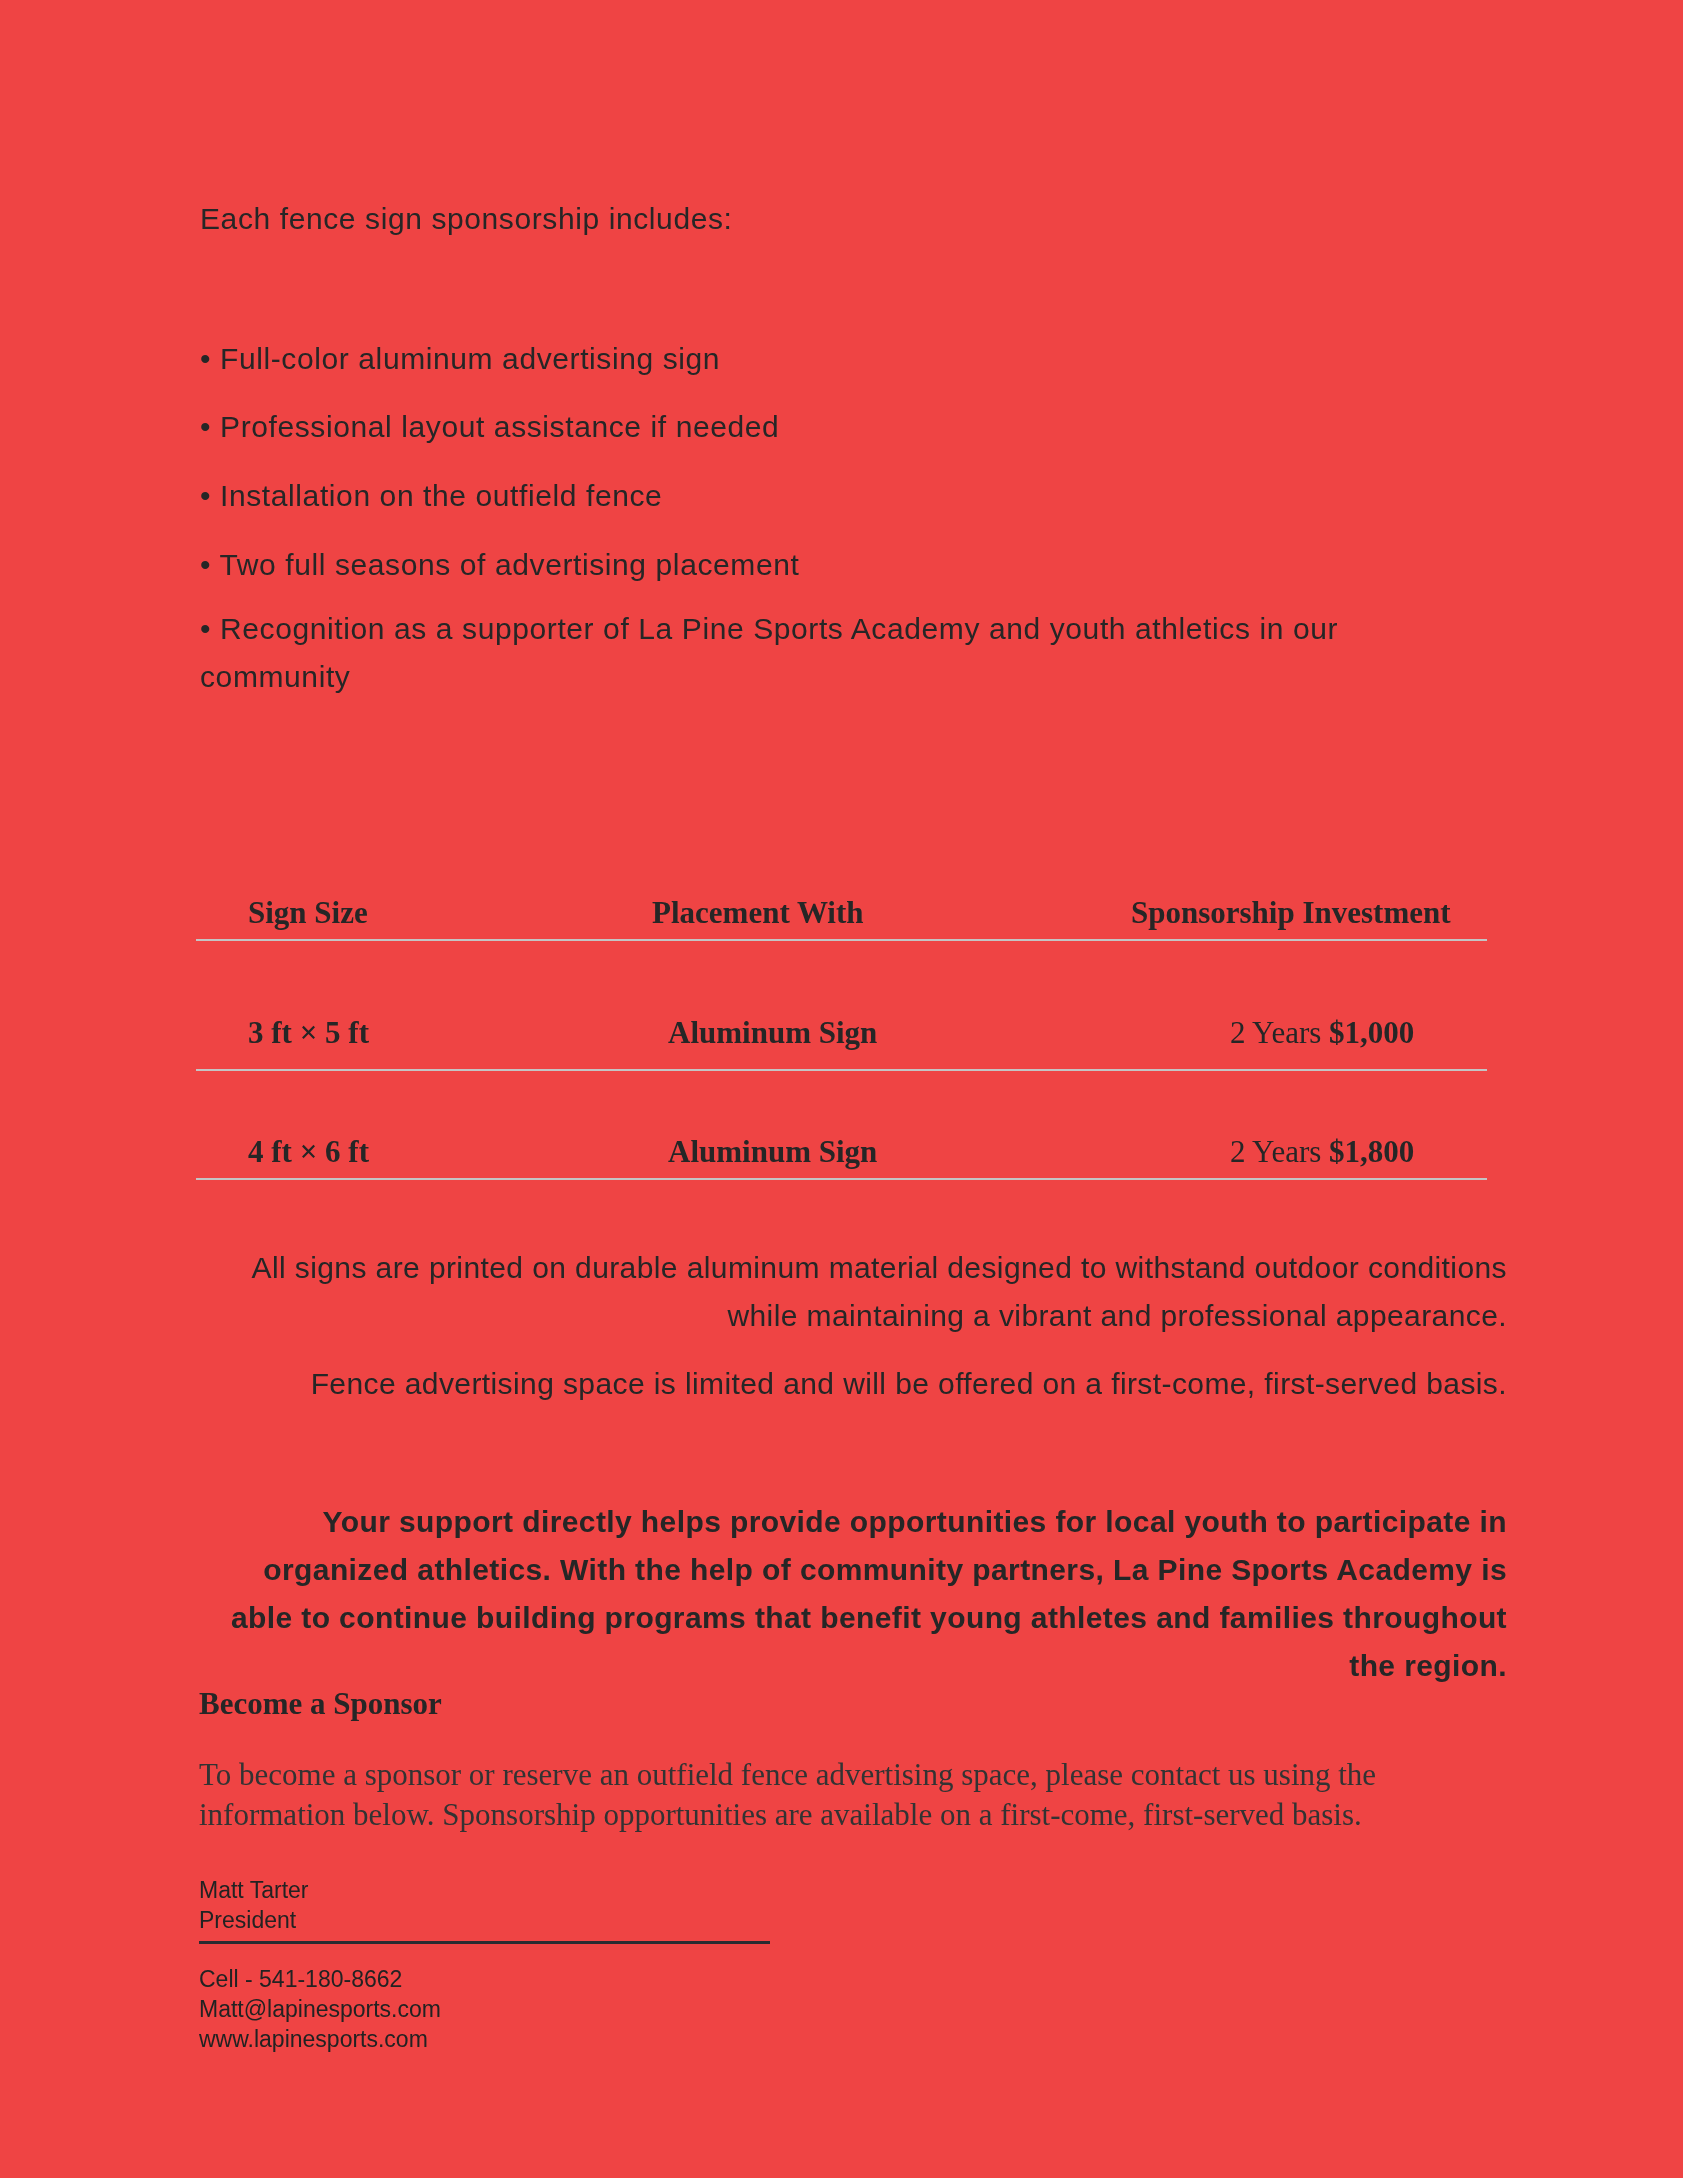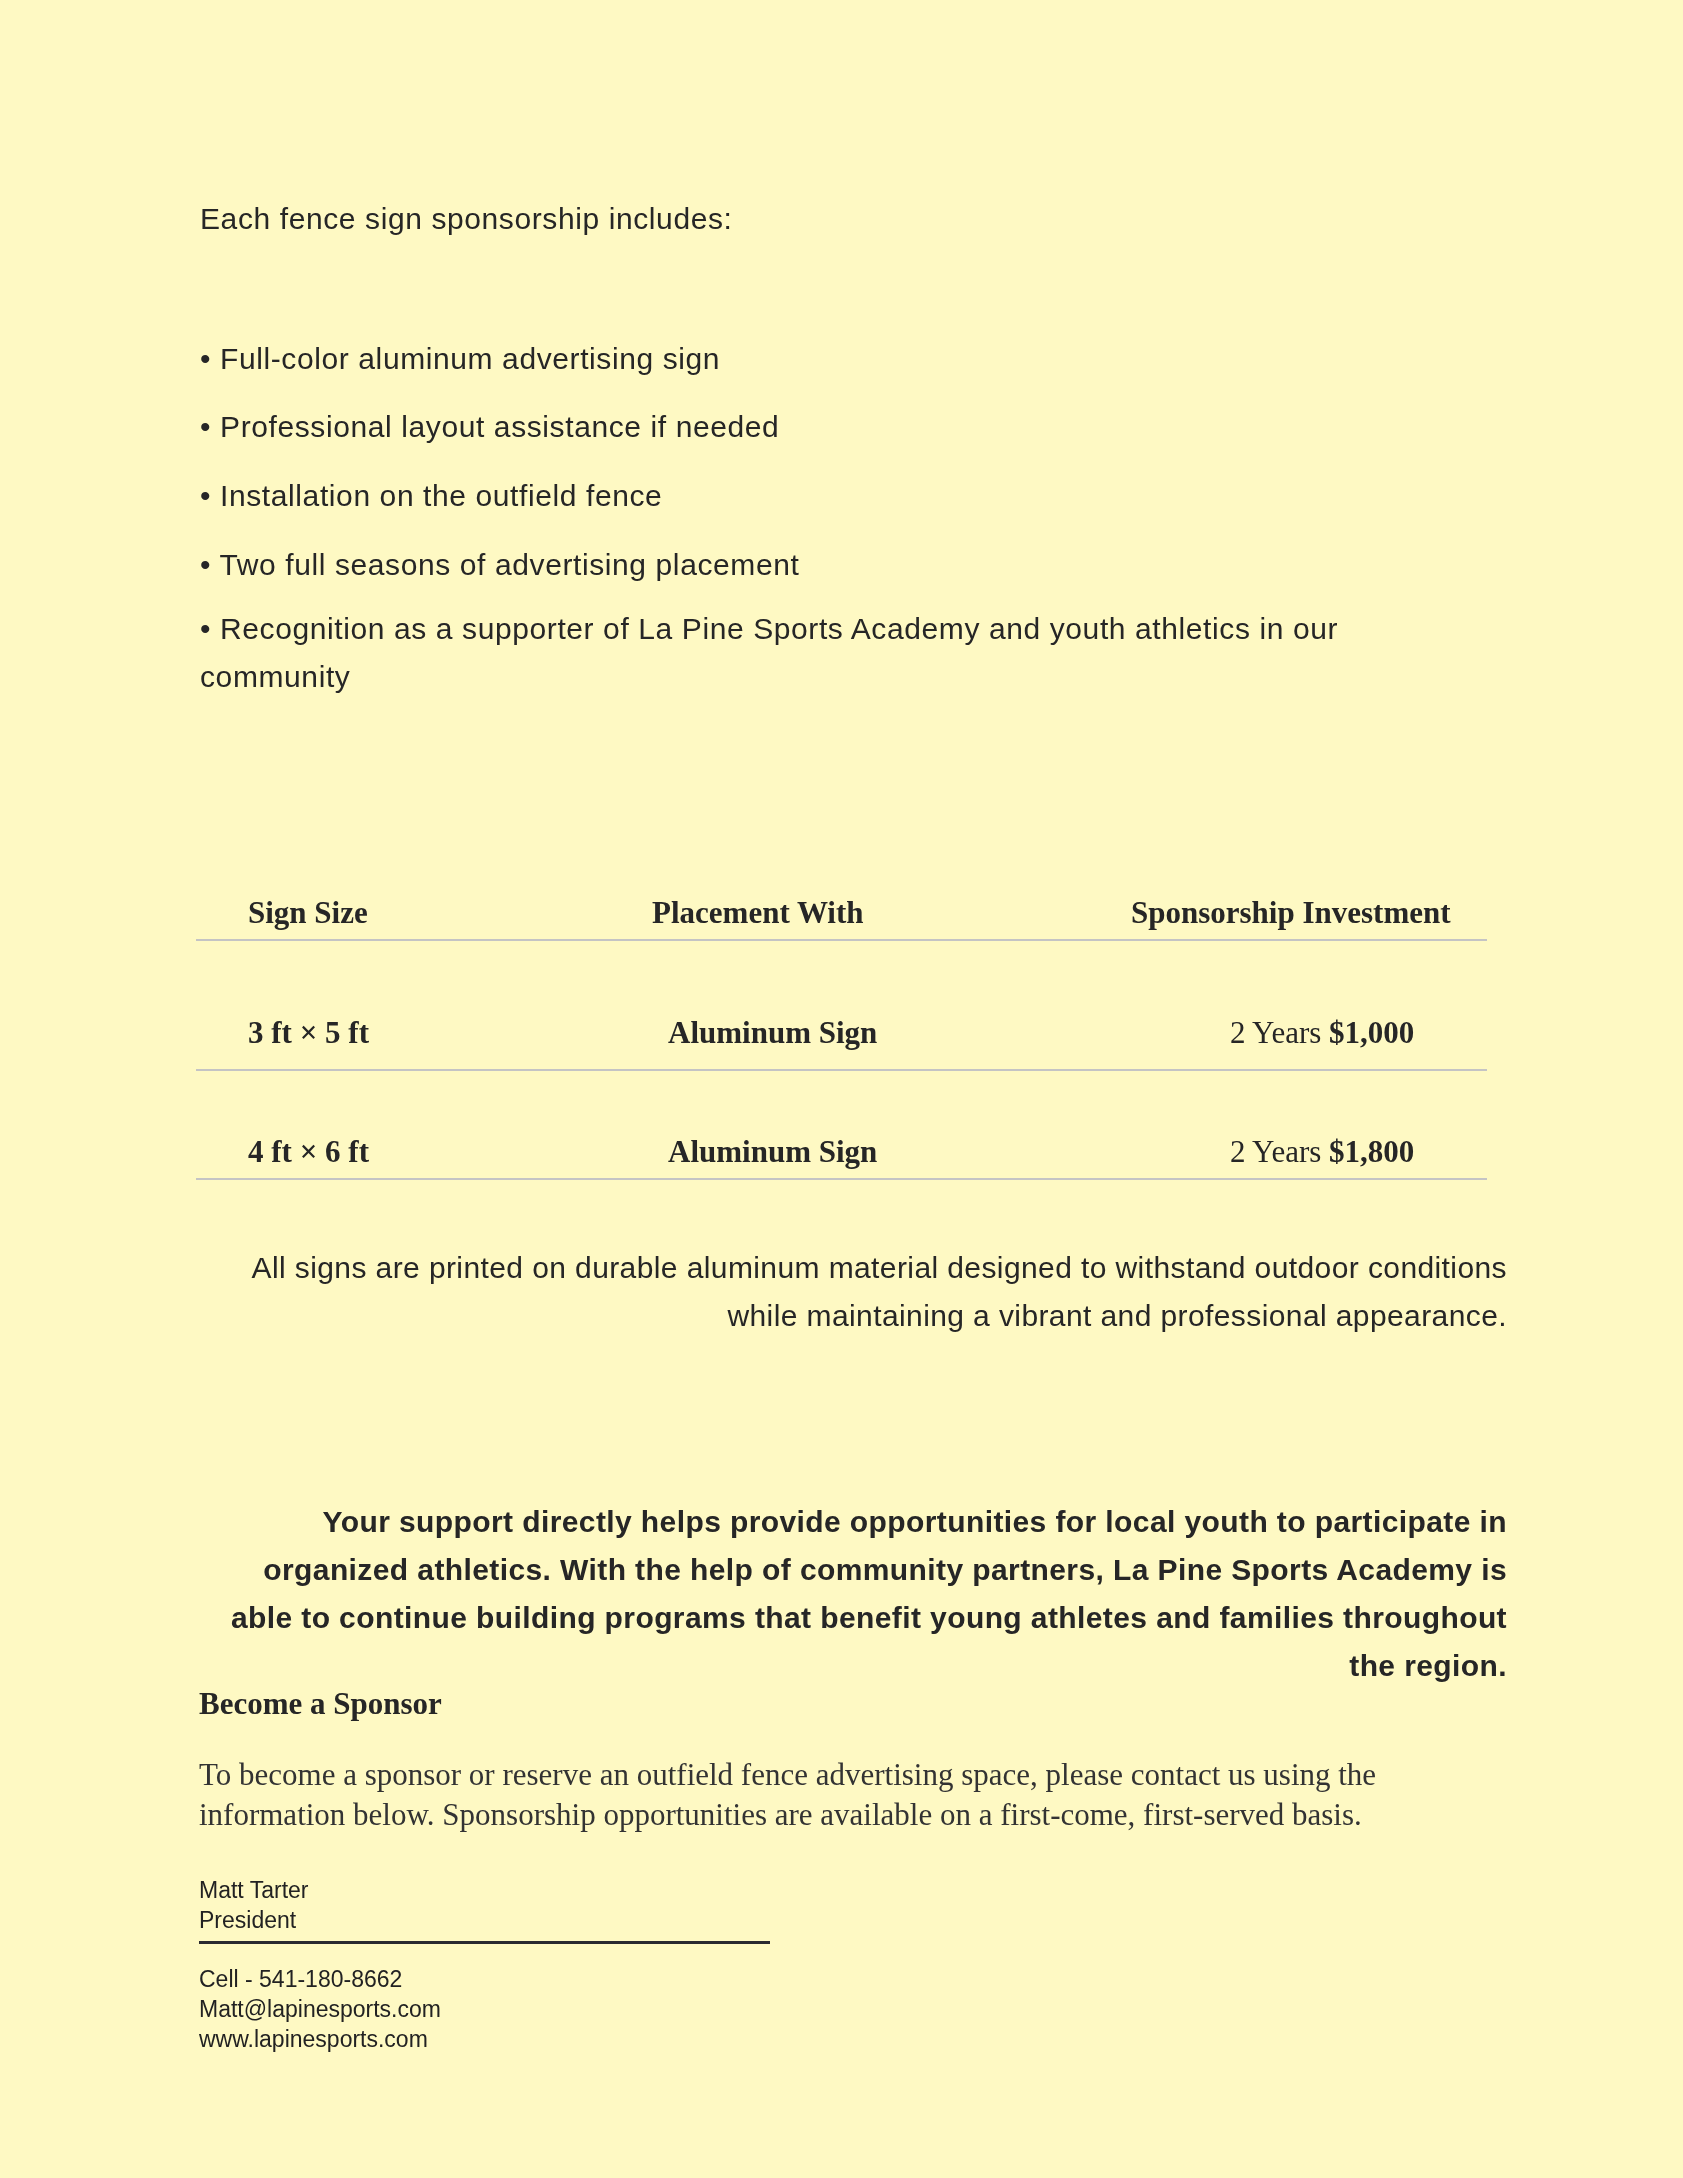--- a/index.html
+++ b/index.html
@@ -1,17 +1,17 @@
 <!DOCTYPE html>
 <html><head>
 <meta charset="utf-8">
 <style>
   html, body { margin: 0; padding: 0; background: #ffffff; }
   body { width: 1683px; height: 2178px; position: relative; overflow: hidden; color: #222222; }
-  .page { position: absolute; left: 0; top: 0; width: 1683px; height: 2178px; background: #fef9c3; }
+  .page { position: absolute; left: 0; top: 0; width: 1683px; height: 2178px; background: #ef4444; }
   .sans { font-family: "Liberation Sans", "DejaVu Sans", sans-serif; }
   .serif { font-family: "Liberation Serif", "DejaVu Serif", serif; }
   .abs { position: absolute; white-space: nowrap; }
   .body-text { font-size: 30px; letter-spacing: 0.6px; color: #262626; }
   .intro { left: 200px; top: 202px; }
   .bullet { left: 200px; }
   .bullet-wrap { left: 200px; width: 1287px; white-space: normal; line-height: 48px; }
   .section-heading { left: 199px; top: 798px; font-size: 40px; font-weight: bold; color: #262626; letter-spacing: 0.2px; }
   .table { position: absolute; left: 196px; top: 871px; width: 1291px; }
   .th, .td { position: absolute; white-space: nowrap; font-family: "Liberation Serif", "DejaVu Serif", serif; font-weight: bold; color: #262626; font-size: 31px; margin-left: 44px; }
@@ -60,20 +60,21 @@
       <div class="td" style="left:428px; top:263px;">Aluminum Sign</div>
       <div class="td" style="left:990px; top:263px;">
         <span class="inv-regular">2 Years</span>
         <span>$1,800</span>
       </div>
     </div>
     <div class="rule" style="top:307px;"></div>
   </div>
 
   <div class="abs sans para" style="top:1244px;">All signs are printed on durable aluminum material designed to withstand outdoor conditions while maintaining a vibrant and professional appearance.</div>
+  <div class="abs sans para" style="top:1360px;">Fence advertising space is limited and will be offered on a first-come, first-served basis.</div>
   <div class="abs sans para" style="top:1498px;font-weight:bold;">Your support directly helps provide opportunities for local youth to participate in organized athletics. With the help of community partners, La Pine Sports Academy is able to continue building programs that benefit young athletes and families throughout the region.</div>
 
   <div class="abs serif sponsor-heading">Become a Sponsor</div>
   <div class="abs serif sponsor-text">To become a sponsor or reserve an outfield fence advertising space, please contact us using the information below. Sponsorship opportunities are available on a first-come, first-served basis.</div>
 
   <div class="abs sans sig" style="top:1875px;">Matt Tarter</div>
   <div class="abs sans sig" style="top:1905px;">President</div>
   <div class="sig-line"></div>
   <div class="abs sans sig" style="top:1964px;">Cell - 541-180-8662</div>
   <div class="abs sans sig" style="top:1994px;">Matt@lapinesports.com</div>

